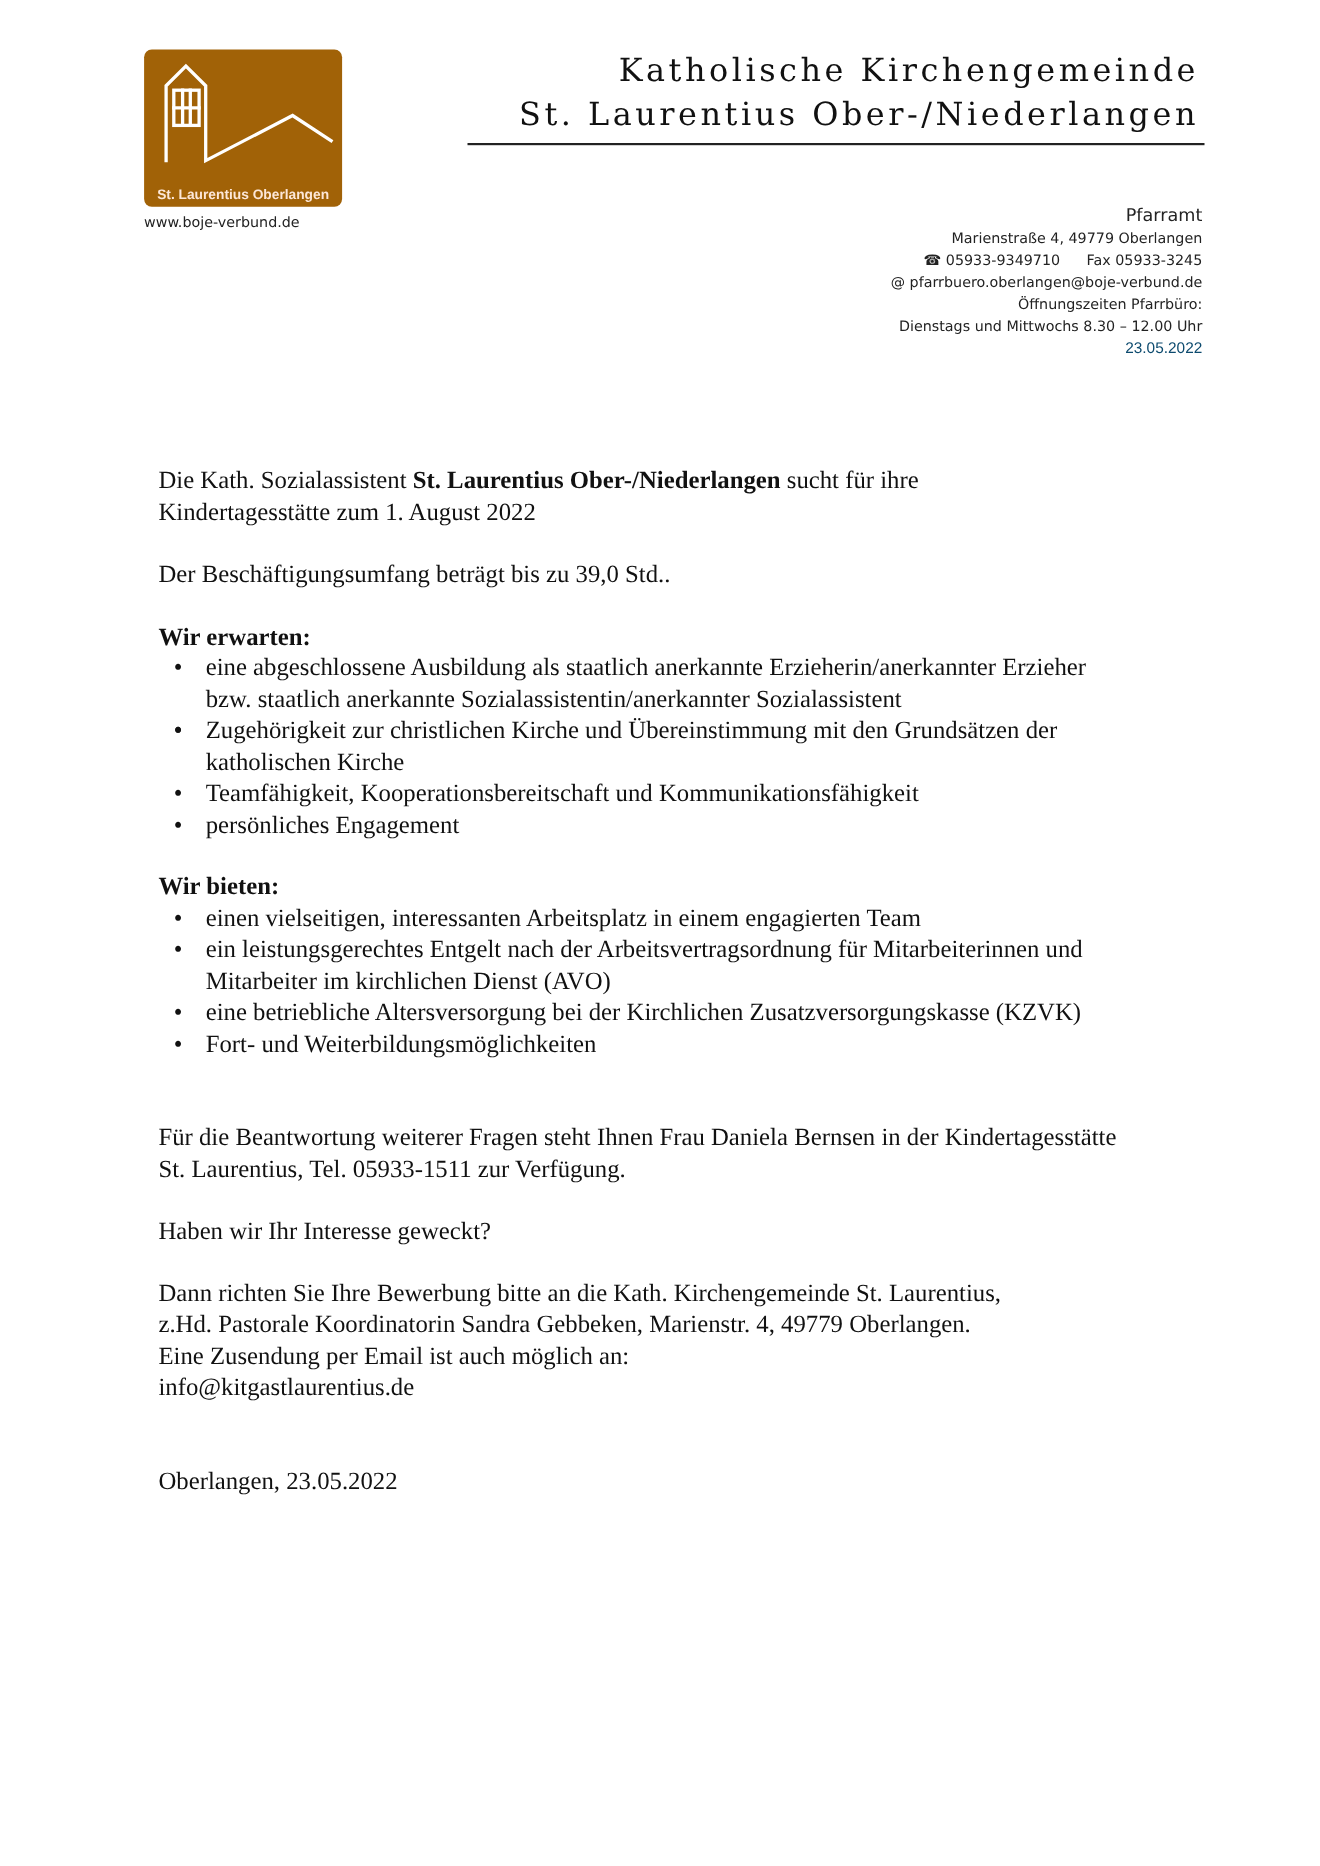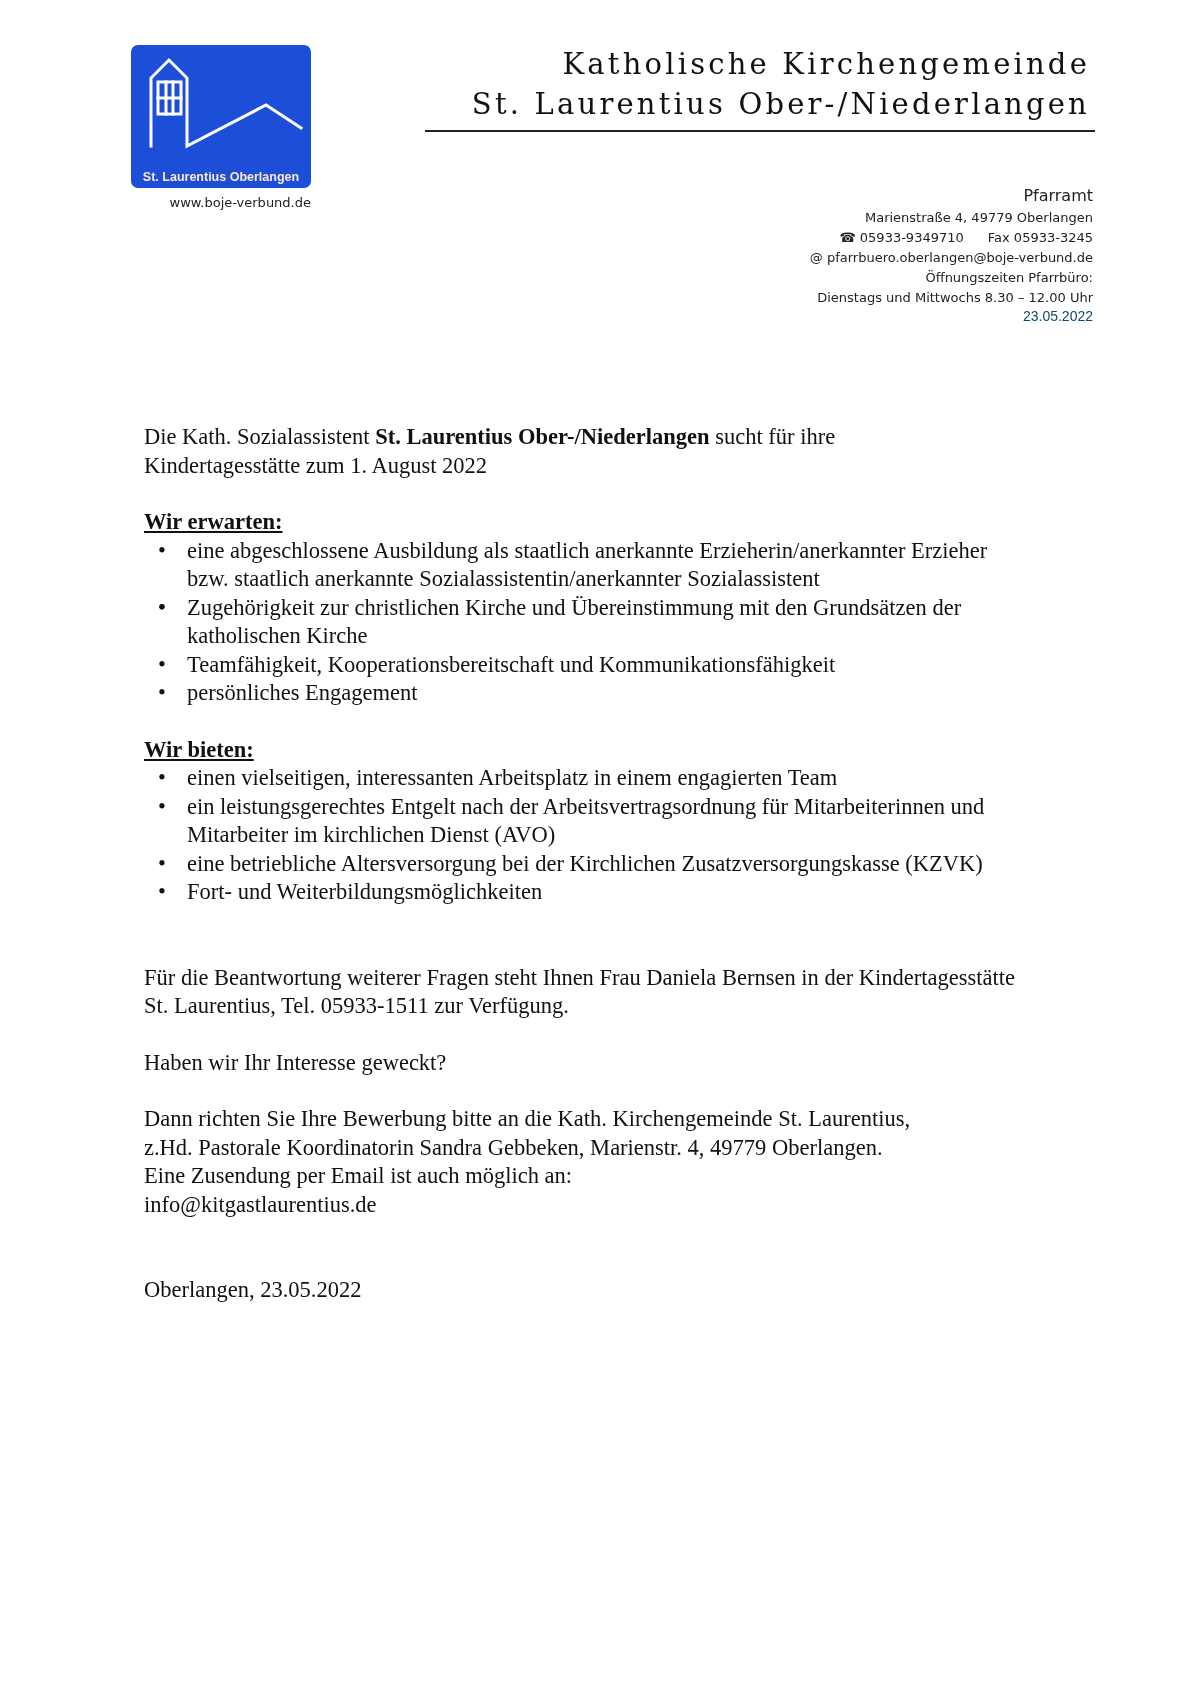--- a/index.html
+++ b/index.html
@@ -1,41 +1,41 @@
 <!DOCTYPE html>
 <html><head>
   <meta charset="utf-8">
   <style>
     html, body { margin: 0; padding: 0; background: #ffffff; }
     body { width: 1200px; height: 1696px; position: relative; overflow: hidden; color: #111; }
     .page { position: absolute; left: 0; top: 0; width: 1200px; height: 1696px; }
 
     
-    .logo { position: absolute; left: 131px; top: 45px; width: 180px; height: 143px; background: #1d4ed8; border-radius: 7px; }
+    .logo { position: absolute; left: 131px; top: 45px; width: 180px; height: 143px; background: #a16207; border-radius: 7px; }
     .logo svg { position: absolute; left: 0; top: 0; }
     .logo-caption { position: absolute; left: 0; right: 0; bottom: 4px; text-align: center; color: #fde7d8; font-family: "Liberation Sans", sans-serif; font-size: 12.5px; font-weight: bold; letter-spacing: 0px; }
-    .logo-url { position: absolute; left: 131px; top: 195px; width: 180px; text-align: right; font-family: "DejaVu Sans", sans-serif; font-size: 13px; color: #222; }
+    .logo-url { position: absolute; left: 131px; top: 195px; width: 180px; text-align: left; font-family: "DejaVu Sans", sans-serif; font-size: 13px; color: #222; }
 
     
     .header-title { position: absolute; right: 110px; top: 44px; text-align: right; font-family: "DejaVu Serif", serif; font-weight: normal; font-size: 29px; letter-spacing: 3.2px; line-height: 40px; color: #111; }
     .header-rule { position: absolute; left: 425px; top: 130px; width: 670px; height: 2px; background: #222; }
 
     
     .contact { position: absolute; right: 107px; top: 147px; text-align: right; font-family: "DejaVu Sans", sans-serif; font-size: 13px; line-height: 20px; color: #222; margin-top: 37px; }
     .contact .office { font-size: 16px; line-height: 24px; }
     .contact .gap { display: inline-block; width: 24px; }
     .header-date { position: absolute; right: 107px; top: 308px; font-family: Liberation Sans, sans-serif; font-size: 14px; color: #0c4a6e; }
 
     
     .body { position: absolute; left: 144px; top: 423px; width: 950px; font-family: "Liberation Serif", serif; font-size: 22.5px; line-height: 28.5px; color: #111; }
     .body p { margin: 0; }
     .body b { font-weight: bold; }
     .mt1 { margin-top: 28px !important; }
     .mt2 { margin-top: 57px !important; }
-    .heading { font-weight: bold; margin: 0; text-decoration: underline; }
+    .heading { font-weight: bold; margin: 0; }
     ul.items { list-style: none; margin: 0; padding: 0; }
     ul.items li { position: relative; padding-left: 43px; }
     ul.items li .bullet { position: absolute; left: 14px; top: 0; }
   </style>
 </head>
 <body>
 
 <div class="page">
 
   <div class="logo">
@@ -76,20 +76,21 @@
   </div>
   <div class="header-date">23.05.2022</div>
 
   <div class="body">
     <p>
       <span>Die Kath. Sozialassistent </span><b>St. Laurentius Ober-/Niederlangen</b><span> sucht für ihre</span><br>
       <span>Kindertagesstätte zum 1. August 2022</span>
     </p>
 
 
+    <p class="mt1">Der Beschäftigungsumfang beträgt bis zu 39,0 Std..</p>
 
     <p class="heading mt1">Wir erwarten:</p>
     <ul class="items">
       <li><span class="bullet">•</span><span>eine abgeschlossene Ausbildung als staatlich anerkannte Erzieherin/anerkannter Erzieher</span><br><span>bzw. staatlich anerkannte Sozialassistentin/anerkannter Sozialassistent</span></li>
       <li><span class="bullet">•</span></li>
       <li><span class="bullet">•</span><span>Zugehörigkeit zur christlichen Kirche und Übereinstimmung mit den Grundsätzen der</span><br><span>katholischen Kirche</span></li>
       <li><span class="bullet">•</span><span>Teamfähigkeit, Kooperationsbereitschaft und Kommunikationsfähigkeit</span></li>
       <li><span class="bullet">•</span><span>persönliches Engagement</span></li>
     </ul>
 

